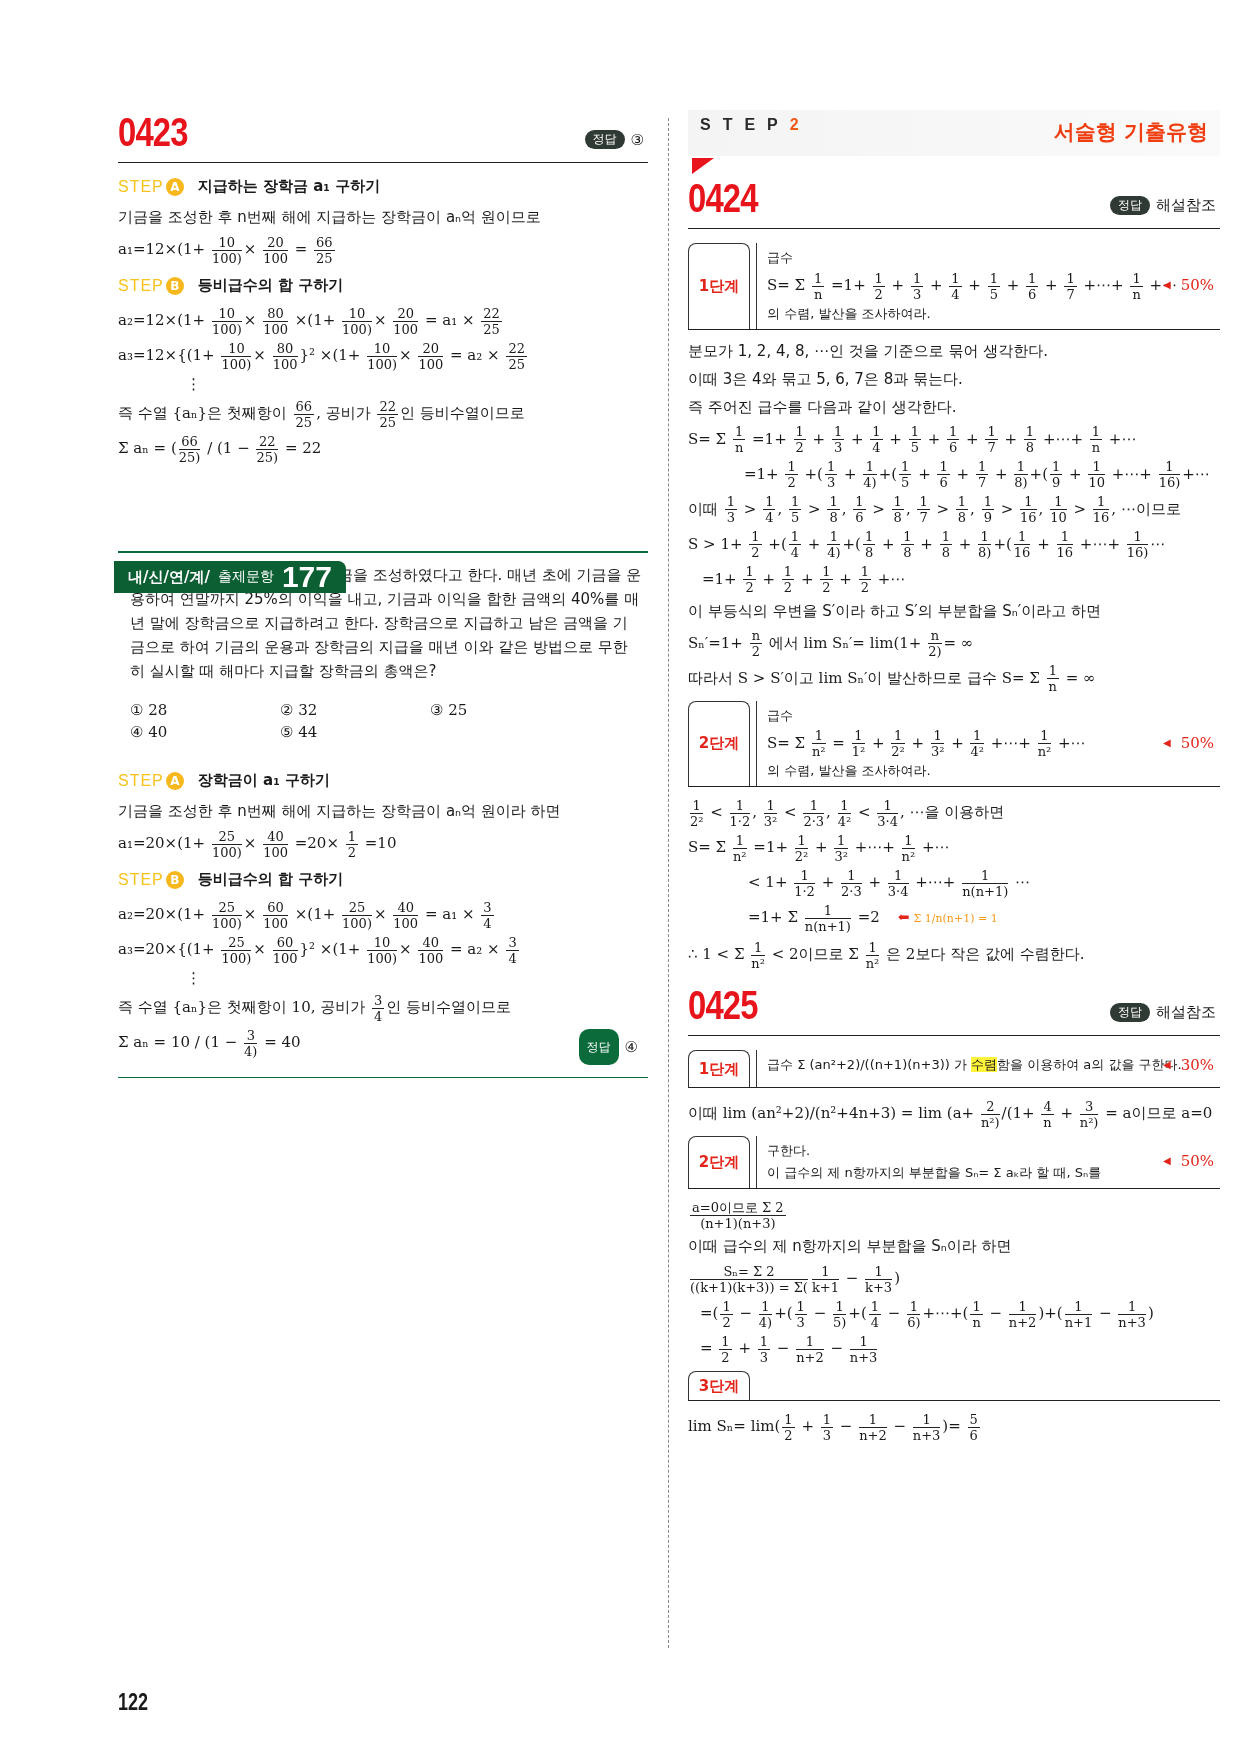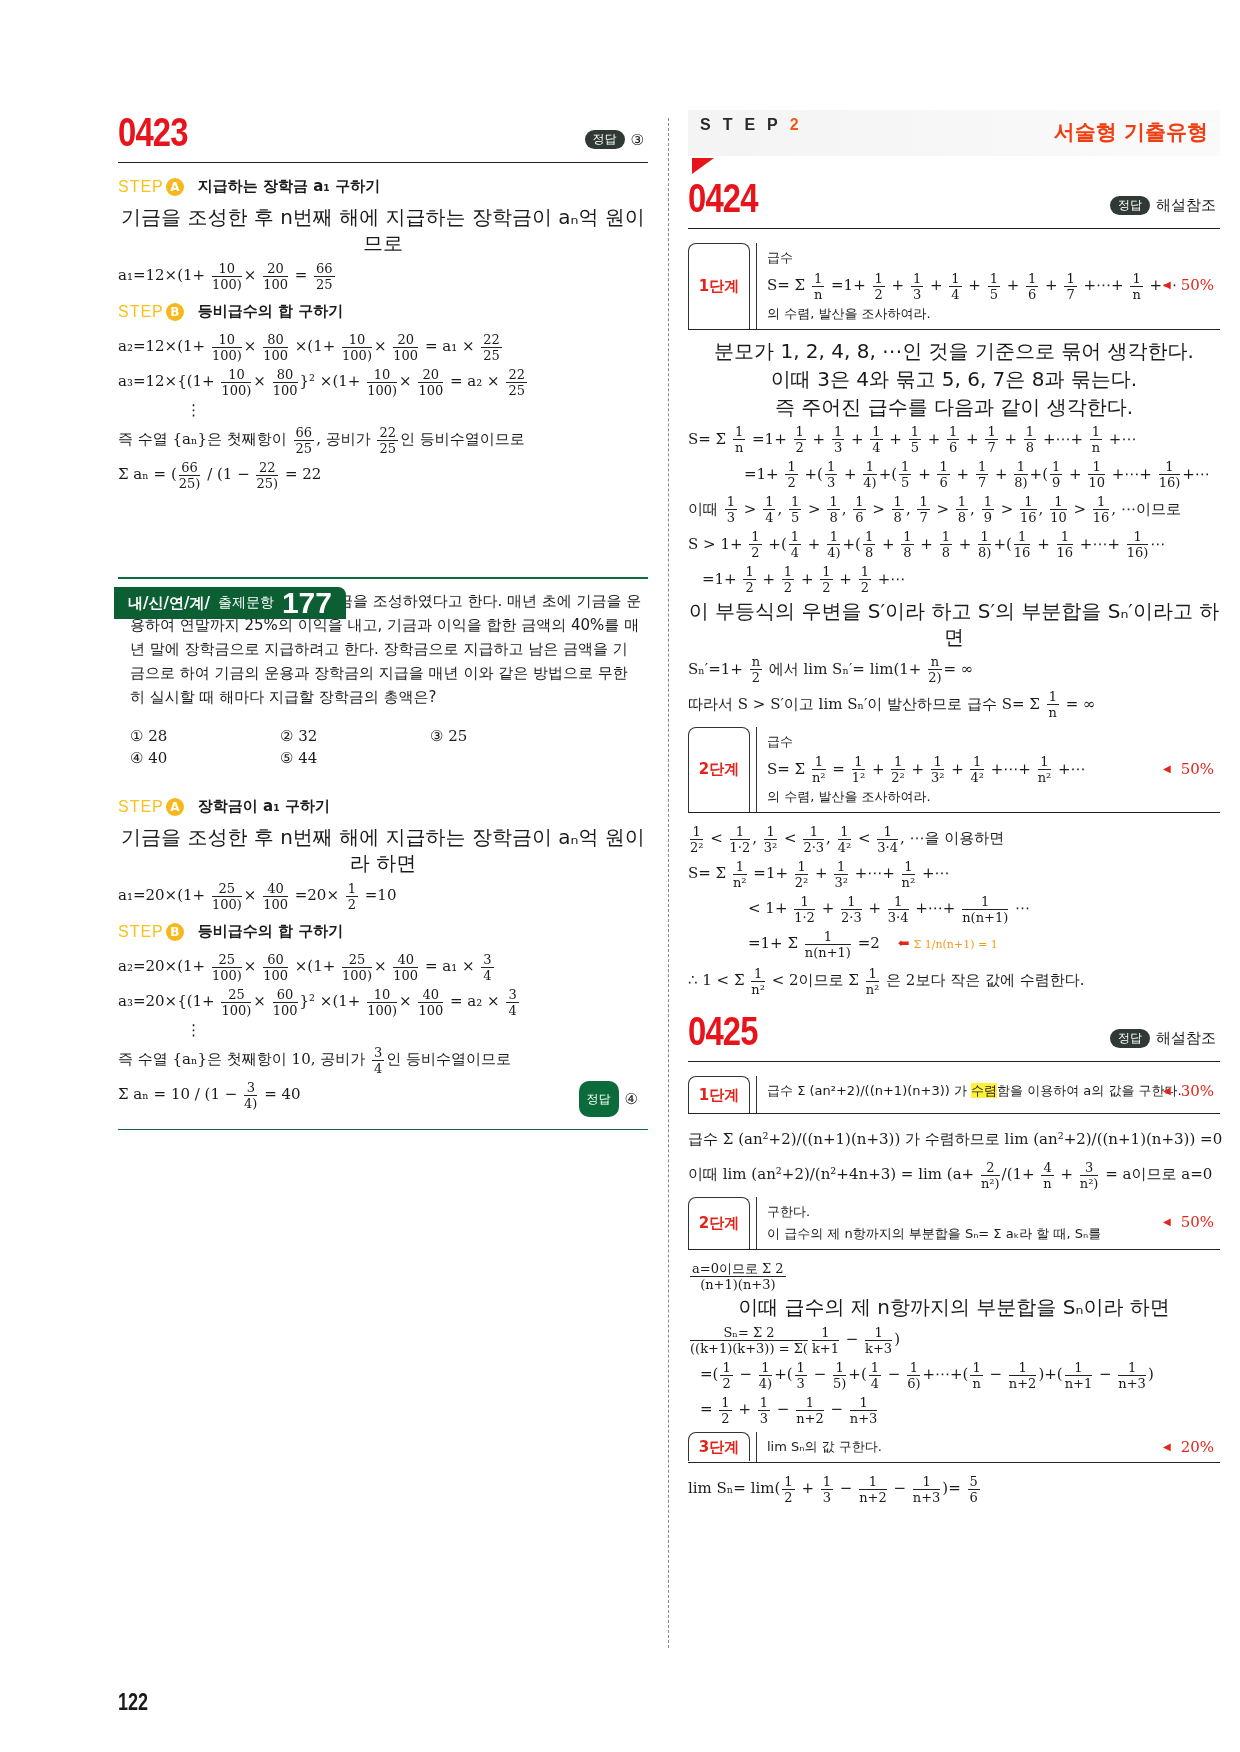--- a/index.html
+++ b/index.html
@@ -12,21 +12,21 @@
   .prob-head { position:relative; height:52px; border-bottom:1.5px solid #222; margin-bottom:14px; }
   .prob-num { font-family:"Liberation Sans", sans-serif; font-weight:bold; color:#e8141b;
               font-size:40px; letter-spacing:-1px; transform:scaleX(0.82); transform-origin:left;
               position:absolute; left:0; top:0; }
   .ans { position:absolute; right:4px; top:20px; display:flex; align-items:center; gap:6px; font-size:15px; }
   .pill { background:#2f3a34; color:#fff; border-radius:10px; padding:1px 8px; font-size:12px; }
   .step { display:flex; align-items:center; gap:8px; margin:10px 0 8px; font-weight:bold; font-size:15px; }
   .step-tag { font-family:"Liberation Sans", sans-serif; color:#f6c21c; font-weight:normal; font-size:16px; letter-spacing:1px; }
   .step-circ { display:inline-block; width:18px; height:18px; border-radius:50%; background:#f6b81c; color:#fff;
                font-size:12px; text-align:center; line-height:18px; margin-left:-6px; margin-right:6px; }
-  .txt { line-height:26px; font-size:20px; margin:2px 0;text-align:center; }
+  .txt { line-height:26px; font-size:15px; margin:2px 0; }
   .math { font-family:"DejaVu Serif", serif; font-size:15px; line-height:34px; margin:1px 0; white-space:nowrap; }
   .vdots { font-family:"DejaVu Serif", serif; margin-left:68px; line-height:22px; }
   .frac { display:inline-flex; flex-direction:column; vertical-align:middle; text-align:center; font-size:13px; line-height:15px; margin:0 2px; }
   .frac > span:first-child { border-bottom:1px solid #222; padding:0 2px; }
   .naesin { position:relative; margin-top:56px; height:30px; border-bottom:2px solid #0c6b3a; }
   .naesin-tab { position:absolute; left:-4px; top:0; background:#0c5e33; color:#fff; height:32px; padding:0 14px;
                 border-radius:0 8px 0 0; display:flex; align-items:center; gap:8px; font-weight:bold;margin-top:40px; }
   .naesin-tab .big { font-family:"Liberation Sans", sans-serif; font-size:30px; }
   .naesin-tab .small { font-size:14px; font-weight:normal; }
   .q-body { padding:10px 6px 0 12px; line-height:24px; font-size:15px; }
@@ -511,21 +511,20 @@
       <span>해설참조</span>
     </span>
   </div>
   <div class="dan">
     <div class="dan-box" style="height:36px;">1단계</div>
     <div class="dan-body">
       <span>급수 Σ (an²+2)/((n+1)(n+3)) 가 </span><span class="hl">수렴</span><span>함을 이용하여 a의 값을 구한다.</span>
       <span class="dan-pct">30%</span>
     </div>
   </div>
-  <div class="math">급수 Σ (an²+2)/((n+1)(n+3)) 가 수렴하므로 lim (an²+2)/((n+1)(n+3)) =0</div>
   <div class="math">이때 lim (an²+2)/(n²+4n+3) = lim (a+ <span class="frac">
         <span>2</span>
         <span>n²)</span>
       </span>/(1+ <span class="frac">
         <span>4</span>
         <span>n</span>
       </span> + <span class="frac">
         <span>3</span>
         <span>n²)</span>
       </span> = a이므로 a=0</div>
@@ -591,24 +590,20 @@
         <span>3</span>
       </span> − <span class="frac">
         <span>1</span>
         <span>n+2</span>
       </span> − <span class="frac">
         <span>1</span>
         <span>n+3</span>
       </span></div>
   <div class="dan">
     <div class="dan-box" style="height:28px;">3단계</div>
-    <div class="dan-body">
-      <span>lim Sₙ의 값 구한다.</span>
-      <span class="dan-pct">20%</span>
-    </div>
   </div>
   <div class="math">lim Sₙ= lim(<span class="frac">
         <span>1</span>
         <span>2</span>
       </span> + <span class="frac">
         <span>1</span>
         <span>3</span>
       </span> − <span class="frac">
         <span>1</span>
         <span>n+2</span>

